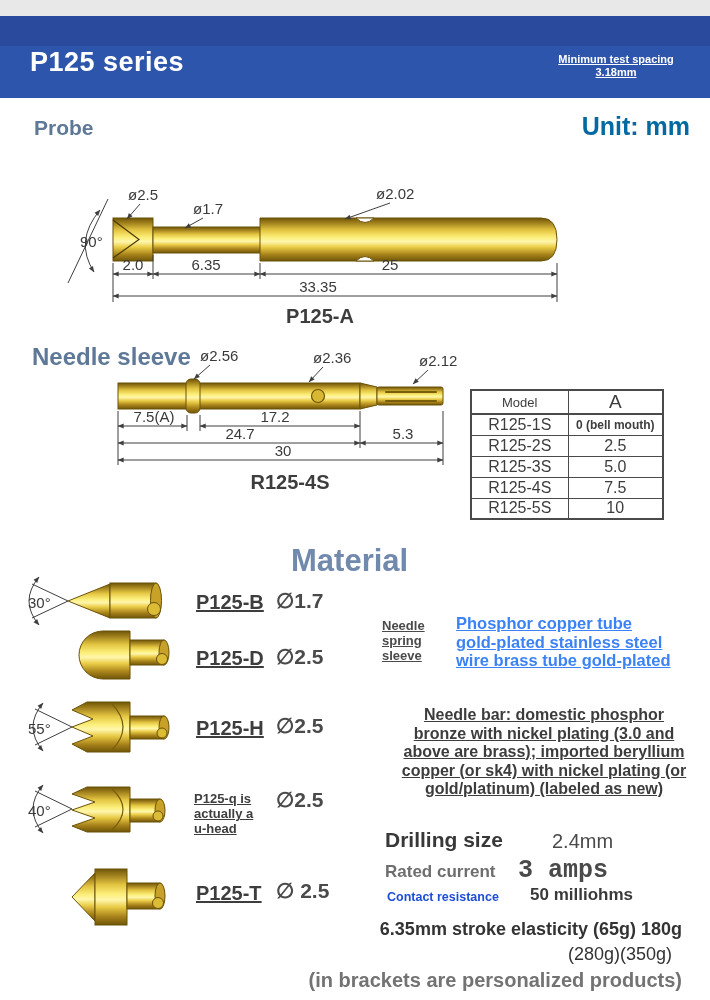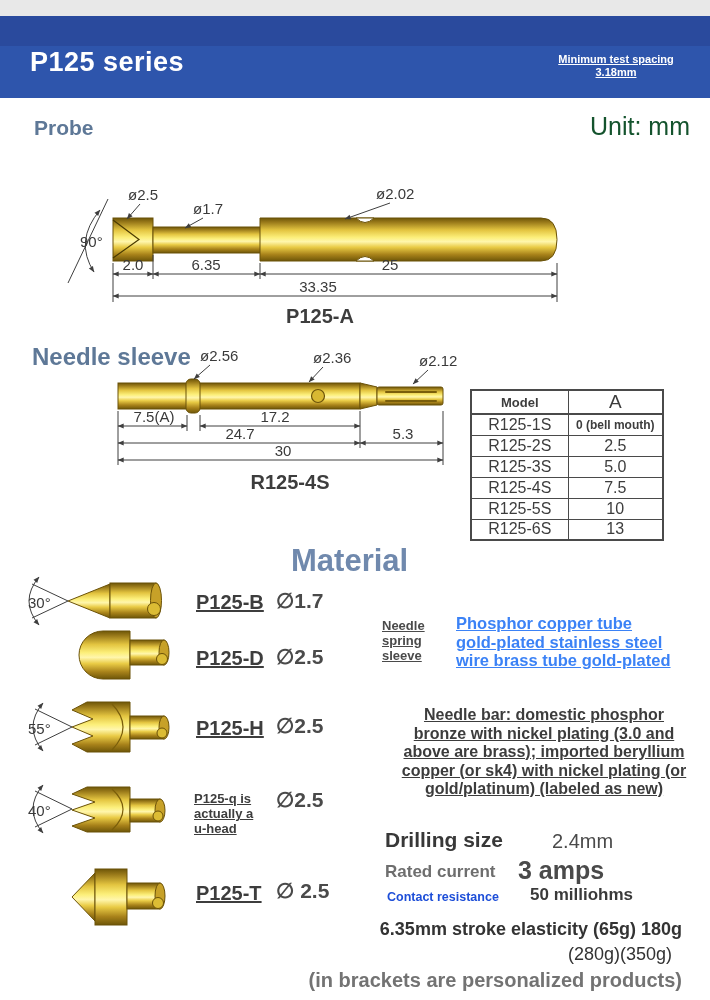--- a/index.html
+++ b/index.html
@@ -11,21 +11,21 @@
   .prewrap { white-space:pre-line;text-decoration:underline; }
 
   
   .header { position:absolute; left:0; top:0; width:710px; height:82px;
     background:linear-gradient(180deg,#2a4a9d 0%,#2a4a9d 36%,#2e55ac 37%,#2e55ac 100%); }
   .header-title { position:absolute; left:30px; top:31px; font-size:27px; font-weight:bold; color:#ffffff; letter-spacing:0.5px; }
   .header-note { position:absolute; right:14px; top:37px; width:160px; text-align:center;
     font-size:11px; font-weight:bold; color:#ffffff; line-height:13px; }
 
   .probe-label { position:absolute; left:34px; top:100px; font-size:21px; font-weight:bold; color:#5e7897; }
-  .unit-label  { position:absolute; right:20px; top:96px; font-size:25px; font-weight:normal; color:#14532d; }
+  .unit-label  { position:absolute; right:20px; top:96px; font-size:25px; font-weight:bold; color:#0369a1; }
 
   .sleeve-heading { position:absolute; left:32px; top:327px; font-size:24px; font-weight:bold; color:#5e7897; }
   .material-title { position:absolute; left:291px; top:527px; font-size:31px; font-weight:bold; color:#7089ad; }
 
   svg { position:absolute; }
   svg text { font-family:"Liberation Sans", sans-serif; }
   .gpart { fill:url(#gold); stroke:#6b5208; stroke-width:1; }
   .oln   { stroke:#4a3a00; stroke-width:1.2; fill:none; }
   .dim   { stroke:#3f3f3f; stroke-width:1; marker-start:url(#ma); marker-end:url(#ma); }
   .ext   { stroke:#3f3f3f; stroke-width:1; }
@@ -33,38 +33,38 @@
   .arc   { stroke:#3f3f3f; stroke-width:1; fill:none; marker-start:url(#ma); marker-end:url(#ma); }
   .dtxt  { font-size:15px; fill:#3a3a3a; }
   .dname { font-size:20px; font-weight:bold; fill:#3d3d3d; }
 
   
   .sleeve-table { position:absolute; left:470px; top:373px; border-collapse:collapse; border:2px solid #4a4a4a; background:#fff; }
   .sleeve-table th, .sleeve-table td { border:1px solid #4a4a4a; text-align:center; padding:0; }
   .sleeve-table th { height:21px; border-bottom:2px solid #4a4a4a; }
   .sleeve-table td { height:21px; font-size:16px; color:#3d3d3d; }
   .col-model { width:97px; } .col-a { width:95px; }
-  .model-h { font-size:13px; font-weight:bold; color:#3d3d3d; }
+  .model-h { font-size:13px; font-weight:normal; color:#3d3d3d; }
   .a-h { font-size:19px; font-weight:normal; color:#3d3d3d; }
   td.bell { font-size:12px; font-weight:bold; }
 
   
   .tip-label { position:absolute; left:196px; font-size:20px; font-weight:bold; color:#3d3d3d;text-decoration:underline; }
   .tip-label-small { position:absolute; left:194px; font-size:13px; font-weight:bold; color:#3d3d3d; line-height:15px; }
   .tip-dia { position:absolute; left:276px; font-size:21px; font-weight:bold; color:#4a4a4a; }
 
   .spring-label { position:absolute; left:382px; top:602px; font-size:13px; font-weight:bold; color:#4a4a4a; line-height:15px; }
   .sleeve-material { position:absolute; left:456px; top:598px; width:252px; font-size:16.5px; font-weight:bold; color:#3b82f6; line-height:18.5px; }
   .needle-bar { position:absolute; left:378px; top:690px; width:332px; text-align:center;
     font-size:16px; font-weight:bold; color:#3c3c3c; line-height:18.5px; }
 
   .spec-drill-label { position:absolute; left:385px; top:812px; font-size:21px; font-weight:bold; color:#383838; }
   .spec-drill-value { position:absolute; left:552px; top:814px; font-size:20px; color:#4a4a4a; }
   .spec-cur-label { position:absolute; left:385px; top:846px; font-size:17px; font-weight:bold; color:#6e6e6e; }
-  .spec-cur-value { position:absolute; left:518px; top:840px; font-size:25px; font-weight:bold; color:#4a4a4a; }
+  .spec-cur-value { position:absolute; left:518px; top:840px; font-size:25px; font-weight:bold; color:#4a4a4a;font-family:Liberation Mono, monospace; }
   .spec-res-label { position:absolute; left:387px; top:874px; font-size:12.5px; font-weight:bold; color:#1d4ed8; }
   .spec-res-value { position:absolute; left:530px; top:869px; font-size:17px; font-weight:bold; color:#3a3a3a; }
 
   .stroke-block { position:absolute; left:150px; top:903px; width:532px; text-align:right; }
   .stroke-l1 { font-size:18px; font-weight:bold; color:#333333; }
   .stroke-l2 { font-size:18px; color:#333333; margin-top:4px; padding-right:10px; }
   .stroke-note { font-size:20px; font-weight:bold; color:#737373; margin-top:4px; }
 </style>
 </head>
 <body>
@@ -197,24 +197,20 @@
         <td>5.0</td>
       </tr>
       <tr>
         <td>R125-4S</td>
         <td>7.5</td>
       </tr>
       <tr>
         <td>R125-5S</td>
         <td>10</td>
       </tr>
-      <tr>
-        <td>R125-6S</td>
-        <td>13</td>
-      </tr>
     </tbody>
   </table>
 
   <div class="material-title">Material</div>
 
   <svg style="left:15px;top:553px" width="165" height="60" viewBox="0 0 165 60">
     <polygon class="gpart" points="53,32 95,15 95,49"></polygon>
     <rect class="gpart" x="95" y="14" width="46" height="35"></rect>
     <ellipse cx="141" cy="31.5" rx="5.5" ry="17.5" fill="#c7a128" stroke="#6b5208" stroke-width="1"></ellipse>
     <circle cx="139" cy="40" r="6.5" fill="#dcbc34" stroke="#6b5208" stroke-width="1"></circle>

